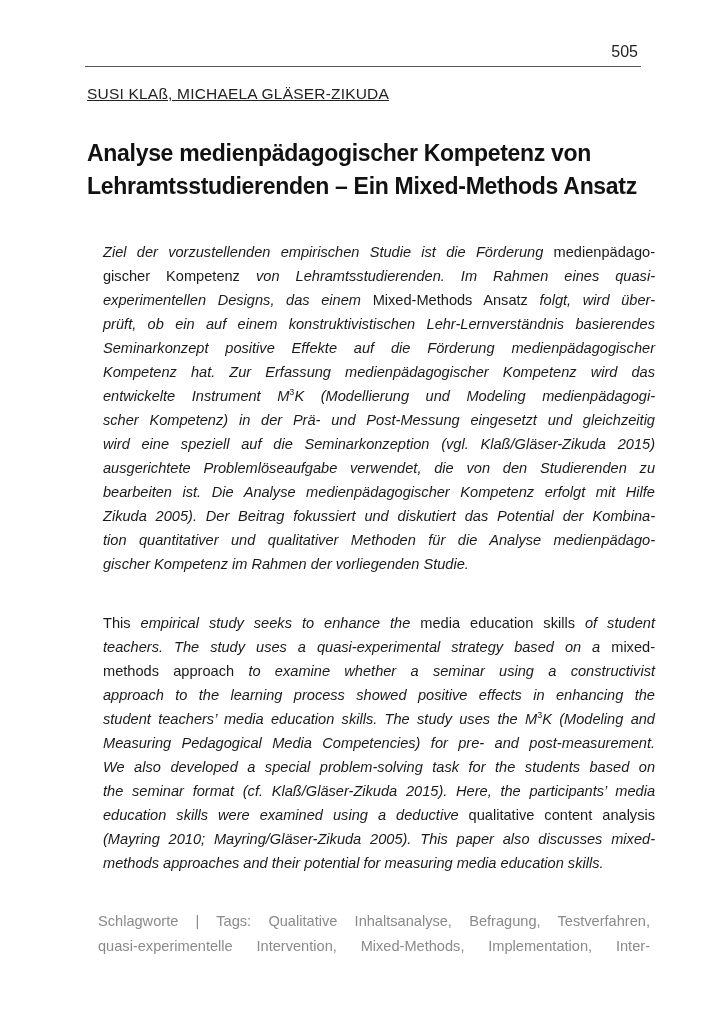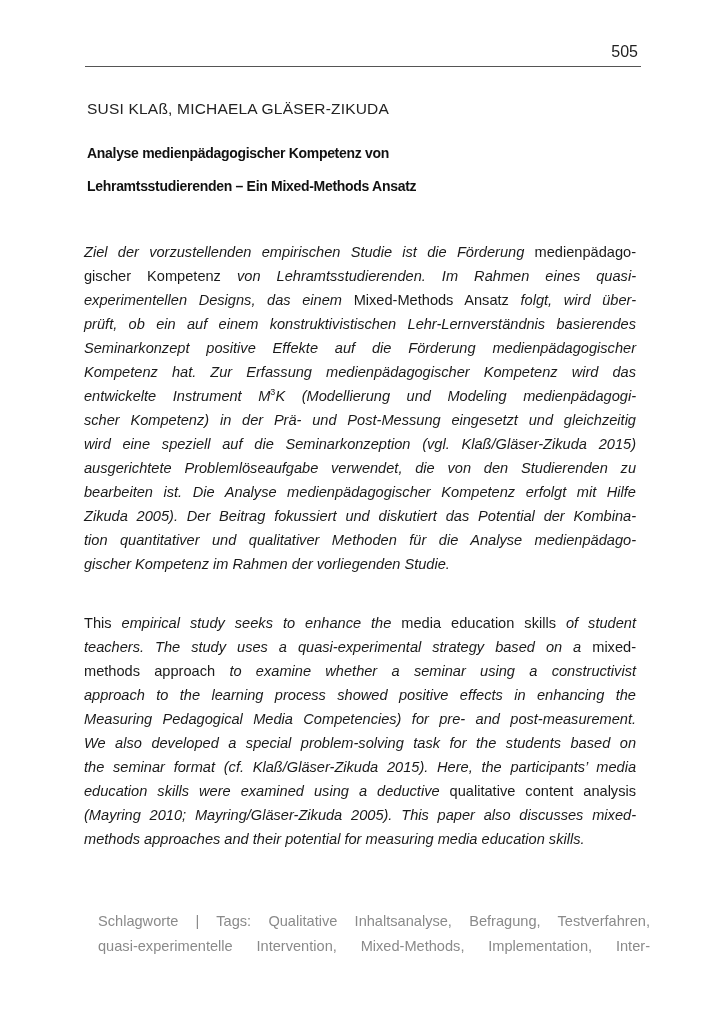--- a/index.html
+++ b/index.html
@@ -1,24 +1,24 @@
 <!DOCTYPE html>
 <html><head>
 <meta charset="utf-8">
 <style>
   html, body { margin: 0; padding: 0; background: #ffffff; }
   body { width: 724px; height: 1024px; position: relative; overflow: hidden;
          font-family: "Liberation Sans", sans-serif; color: #1a1a1a; }
   .page-number { position: absolute; top: 43px; right: 86px; font-size: 16px; color: #222; }
   .header-rule { position: absolute; top: 66px; left: 85px; width: 556px; height: 0;
                  border-top: 1.5px solid #555; }
-  .authors { position: absolute; top: 100px; left: 87px; font-size: 15.5px; letter-spacing: 0.2px; color: #222; }
+  .authors { position: absolute; top: 85px; left: 87px; font-size: 15.5px; letter-spacing: 0.2px; color: #222; text-decoration: underline; }
   .title { position: absolute; top: 137px; left: 87px; width: 560px; margin: 0;
-           font-size: 14px; font-weight: bold; line-height: 33px; color: #111; letter-spacing: -0.3px; }
-  .abstract { position: absolute; left: 84px; width: 552px; margin: 0;
+           font-size: 23px; font-weight: bold; line-height: 33px; color: #111; letter-spacing: -0.3px; }
+  .abstract { position: absolute; left: 103px; width: 552px; margin: 0;
               font-size: 14.6px; line-height: 24px; text-align: justify; color: #1a1a1a; }
   .abstract-de { top: 240px; }
   .abstract-en { top: 611px; }
   .abstract .line { display: block; text-align: justify; text-align-last: justify; white-space: nowrap; }
   .abstract .line.last { text-align-last: left; }
   .it { font-style: italic; }
   .tags { position: absolute; top: 898px; left: 87px; width: 552px; margin: 11px;
           font-size: 14.6px; line-height: 25px; color: #8a8a8a; }
   .tags .line { display: block; text-align: justify; text-align-last: justify; white-space: nowrap; }
   sup { font-size: 9px; vertical-align: 6px; line-height: 0; }
@@ -50,20 +50,21 @@
     <span class="line"><span class="it">bearbeiten ist. Die Analyse medienpädagogischer Kompetenz erfolgt mit Hilfe</span></span>
     <span class="line"><span class="it">Zikuda 2005). Der Beitrag fokussiert und diskutiert das Potential der Kombina-</span></span>
     <span class="line"><span class="it">tion quantitativer und qualitativer Methoden für die Analyse medienpädago-</span></span>
     <span class="line last"><span class="it">gischer Kompetenz im Rahmen der vorliegenden Studie.</span></span>
   </div>
 <div class="abstract abstract-en" id="abs-en">
     <span class="line"><span>This</span><span class="it"> empirical study seeks to enhance the</span><span> media education skills</span><span class="it"> of student</span></span>
     <span class="line"><span class="it">teachers. The study uses a quasi-experimental strategy based on a</span><span> mixed-</span></span>
     <span class="line"><span>methods approach</span><span class="it"> to examine whether a seminar using a constructivist</span></span>
     <span class="line"><span class="it">approach to the learning process showed positive effects in enhancing the</span></span>
+    <span class="line"><span class="it">student teachers’ media education skills. The study uses the M</span><sup>3</sup><span class="it">K (Modeling and</span></span>
     <span class="line"><span class="it">Measuring Pedagogical Media Competencies) for pre- and post-measurement.</span></span>
     <span class="line"><span class="it">We also developed a special problem-solving task for the students based on</span></span>
     <span class="line"><span class="it">the seminar format (cf. Klaß/Gläser-Zikuda 2015). Here, the participants’ media</span></span>
     <span class="line"><span class="it">education skills were examined using a deductive</span><span> qualitative content analysis</span></span>
     <span class="line"><span class="it">(Mayring 2010; Mayring/Gläser-Zikuda 2005). This paper also discusses mixed-</span></span>
     <span class="line last"><span class="it">methods approaches and their potential for measuring media education skills.</span></span>
   </div>
 
 <div class="tags">
   <span class="line">Schlagworte | Tags: Qualitative Inhaltsanalyse, Befragung, Testverfahren,</span>

